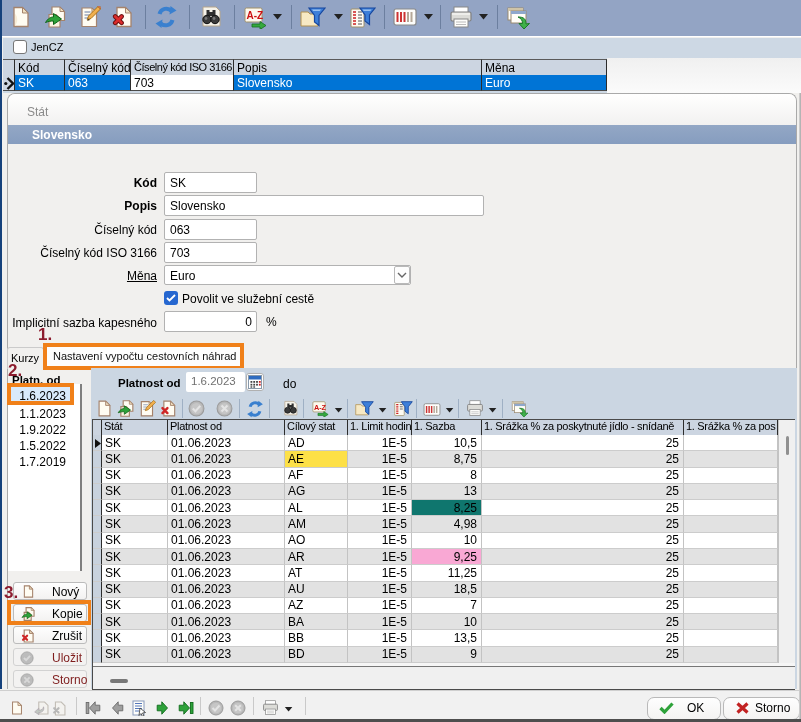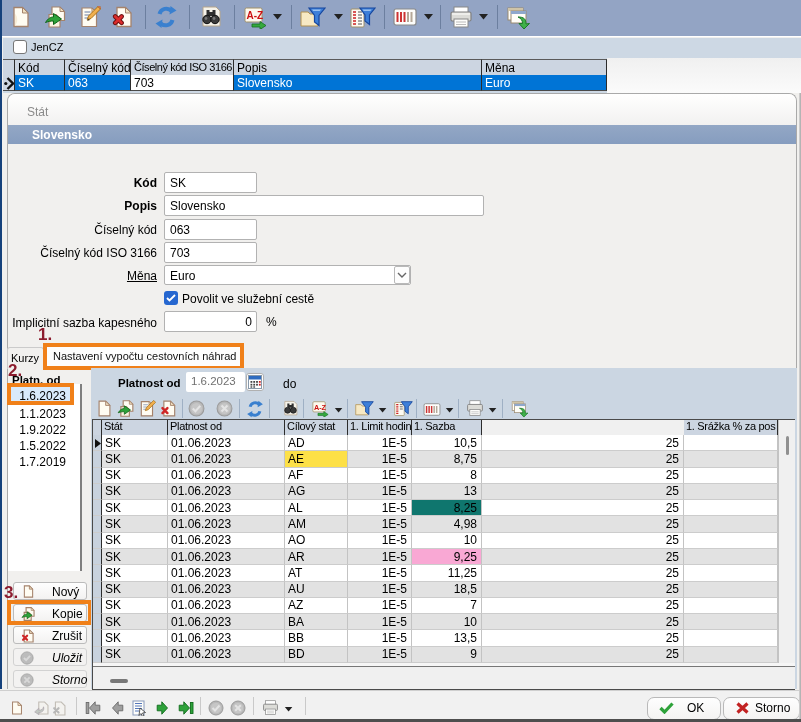--- a/index.html
+++ b/index.html
@@ -34,21 +34,21 @@
 
 .annot { position:absolute; color:#8c1c2e; font-weight:bold; font-size:17px; }
 .obox { position:absolute; border:4px solid #f08019; }
 
 #listbox { left:8px; top:384px; width:74px; height:187px; background:#fff; border-right:2px solid #7f7f7f; }
 .litem { position:absolute; width:58px; text-align:right; font-size:12px; color:#000; }
 
 .lbtn { position:absolute; left:13px; width:74px; height:18px; background:linear-gradient(to bottom,#fefefe,#f3f2f1); border:1px solid #bbbbbb; border-radius:3px; font-size:12px; }
 .lbtn .t { position:absolute; left:38px; top:2px; }
 .lbtn.dis { background:#f3f2f1; border-color:#d2d2d2; }
-.lbtn.dis .t { color:#000000;font-style:italic; }
+.lbtn.dis .t { color:#7f1d1d; }
 
 #rpanel { left:91px; top:368px; width:706px; height:321px; background:#cbd6e2; }
 #pod-lbl { left:118px; top:377px; font-weight:bold; font-size:11.5px; color:#000; }
 #pod-input { left:186px; top:372px; width:59px; height:20px; background:#fff; border-radius:2px; font-size:11.5px; color:#707070; padding:3px 0 0 5px; }
 #do-lbl { left:283px; top:377px; font-size:12px; color:#000; }
 #itb .isep { position:absolute; top:399px; width:1px; height:19px; background:#9fb0c4; }
 
 #igrid { left:92px; top:419px; width:703px; height:271px; border:1px solid #4a4a4a; background:#f0f0f0; }
 .ig-h { position:absolute; top:0; height:15px; background:#ccd5e1; border-right:1px solid #2c2c2c; font-size:11px; letter-spacing:-0.3px; color:#000; padding:0 0 0 2px; white-space:nowrap; overflow:hidden; }
 .ig-row { position:absolute; left:0; width:686px; height:16.29px; }
@@ -414,20 +414,21 @@
 </div>
 
 <div class="abs" id="igrid">
 
 <div class="ig-h" style="left:0px;width:9px"></div>
 <div class="ig-h" style="left:9px;width:66px">Stát</div>
 <div class="ig-h" style="left:75px;width:117px">Platnost od</div>
 <div class="ig-h" style="left:192px;width:63px">Cílový stat</div>
 <div class="ig-h" style="left:255px;width:64px">1. Limit hodin</div>
 <div class="ig-h" style="left:319px;width:70px">1. Sazba</div>
+<div class="ig-h" style="left:389px;width:202px">1. Srážka % za poskytnuté jídlo - snídaně</div>
 <div class="ig-h" style="left:591px;width:94px">1. Srážka % za pos</div>
 <div class="ig-row" style="top:15.00px">
       <div class="ig-c" style="left:0px;width:9px;background:#c8d2de;border-right:1px solid #2c2c2c"></div>
       <div class="ig-c" style="left:9px;width:66px;background:#ffffff">SK</div>
       <div class="ig-c" style="left:75px;width:117px;background:#ffffff">01.06.2023</div>
       <div class="ig-c" style="left:192px;width:63px;background:#ffffff">AD</div>
       <div class="ig-c num" style="left:255px;width:64px;background:#ffffff">1E-5</div>
       <div class="ig-c num" style="left:319px;width:70px;background:#ffffff">10,5</div>
       <div class="ig-c num" style="left:389px;width:202px;background:#ffffff">25</div>
       <div class="ig-c" style="left:591px;width:94px;background:#ffffff"></div>

